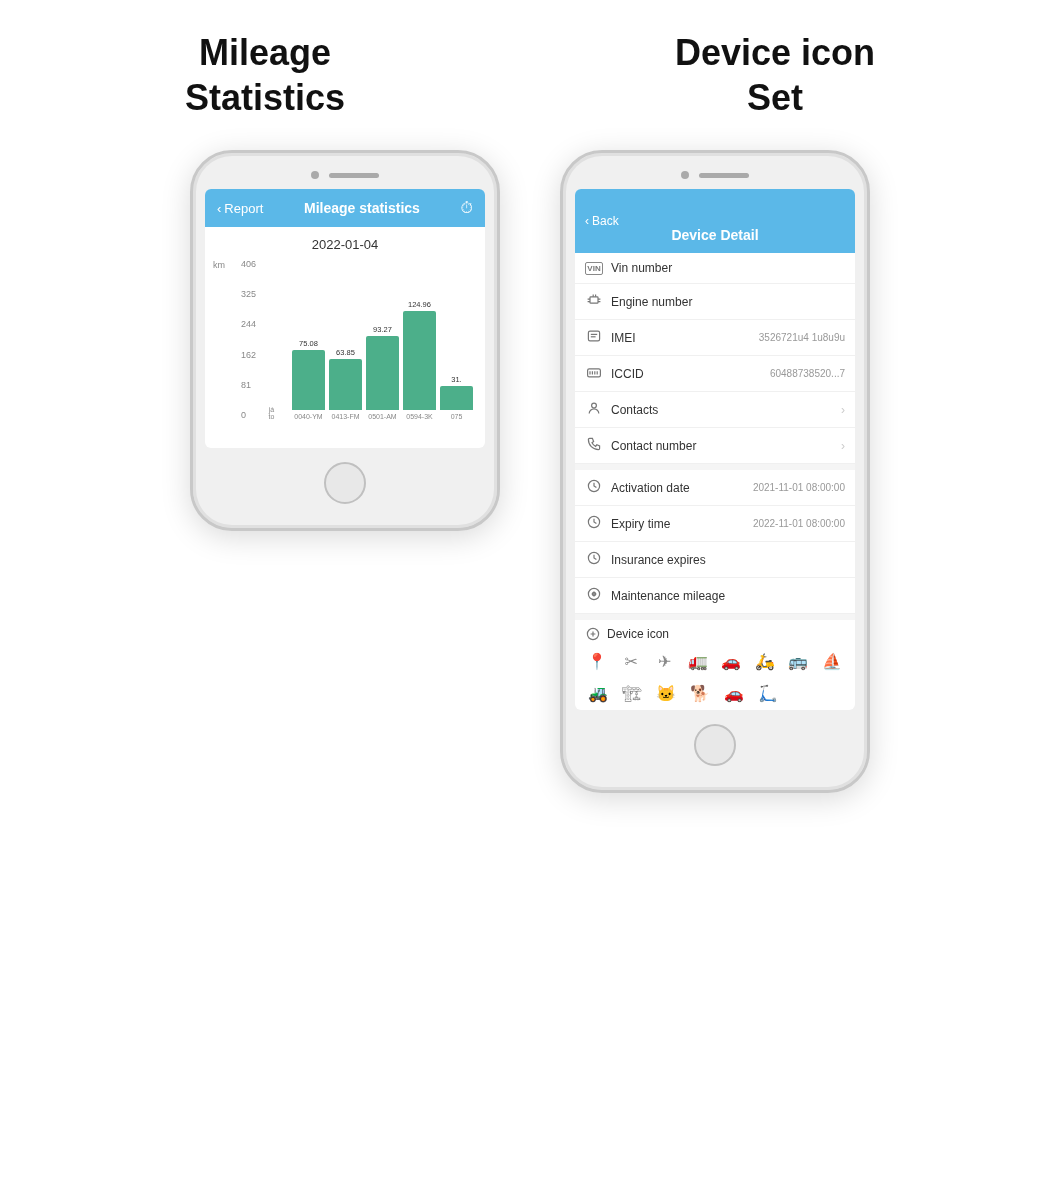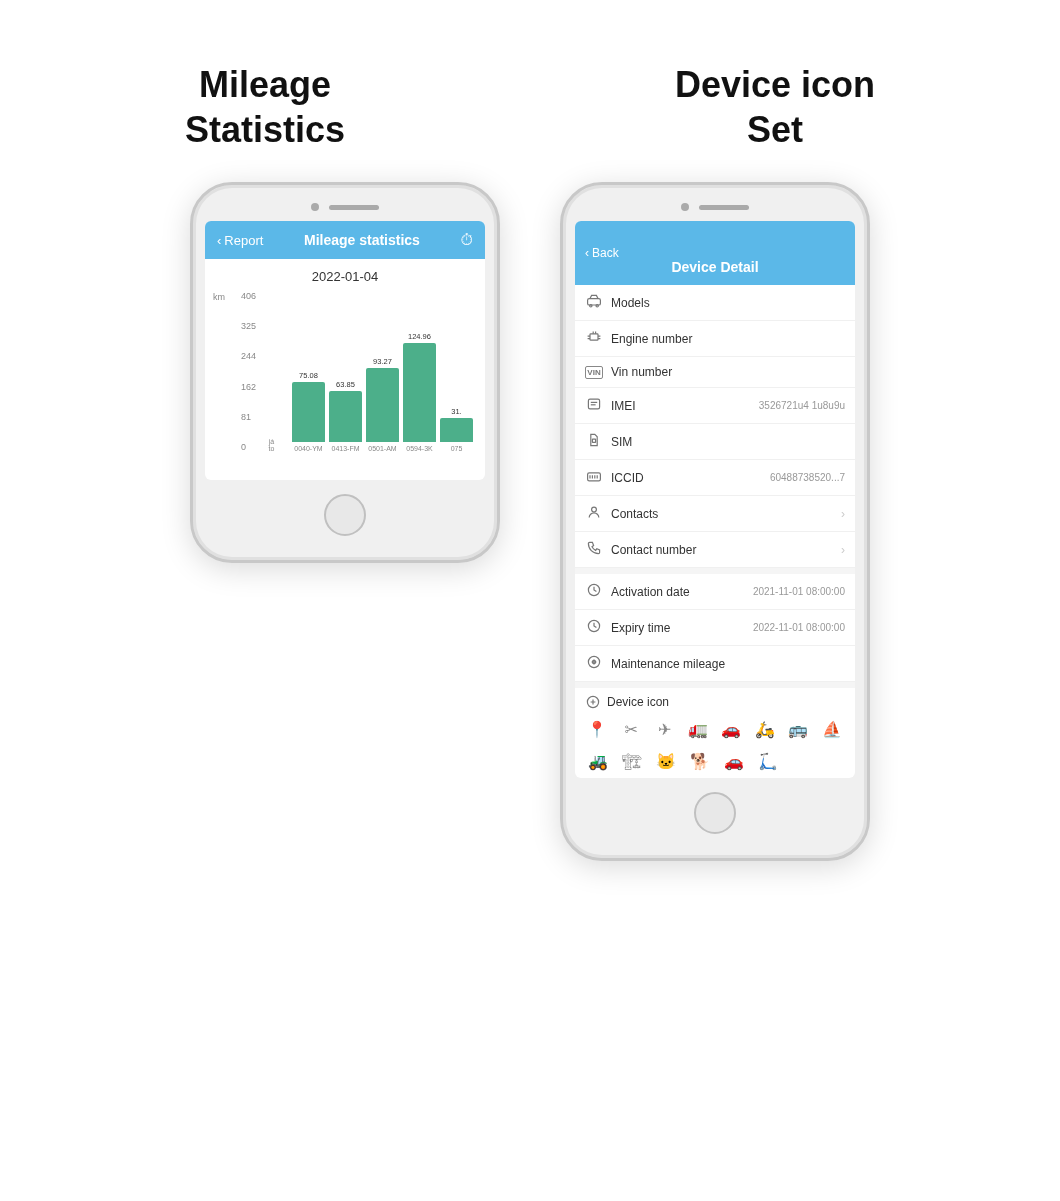--- a/index.html
+++ b/index.html
@@ -20,21 +20,20 @@
       justify-content: space-around;
       margin-bottom: 30px;
     }
 
     .section-title {
       font-size: 36px;
       font-weight: 700;
       text-align: center;
       color: #111;
       line-height: 1.25;
-      margin-top: 32px;
     }
 
     .phones-row {
       display: flex;
       gap: 60px;
       justify-content: center;
       align-items: flex-start;
     }
 
     
@@ -407,68 +406,48 @@
       <div class="detail-nav">
         <div class="back-btn">
           <span>‹</span>
           <span>Back</span>
         </div>
         <div class="detail-title">Device Detail</div>
       </div>
 
       <div class="detail-list">
 
-        <div class="detail-row">
-          <span class="row-icon">
-            <svg class="icon-svg" viewBox="0 0 20 20" fill="none" stroke="#777" stroke-width="1.5">
-              <rect x="2" y="7" width="16" height="8" rx="2"></rect>
-              <path d="M5 7l2-4h6l2 4"></path>
-              <circle cx="6" cy="16" r="1.5"></circle>
-              <circle cx="14" cy="16" r="1.5"></circle>
-            </svg>
-          </span>
-          <span class="row-label">Models</span>
+
+        <div class="detail-row">
+          <span class="row-icon" style="font-size:8px;font-weight:bold;border:1px solid #888;border-radius:2px;padding:1px;color:#777;">VIN</span>
+          <span class="row-label">Vin number</span>
         </div>
 
         <div class="detail-row">
           <span class="row-icon">
             <svg class="icon-svg" viewBox="0 0 20 20" fill="none" stroke="#777" stroke-width="1.5">
               <rect x="5" y="6" width="10" height="8" rx="1"></rect>
               <path d="M5 9H2M5 12H2M15 9h3M15 12h3M9 6V3M12 6V3"></path>
             </svg>
           </span>
           <span class="row-label">Engine number</span>
-        </div>
-
-        <div class="detail-row">
-          <span class="row-icon" style="font-size:8px;font-weight:bold;border:1px solid #888;border-radius:2px;padding:1px;color:#777;">VIN</span>
-          <span class="row-label">Vin number</span>
         </div>
 
         <div class="detail-row">
           <span class="row-icon">
             <svg class="icon-svg" viewBox="0 0 20 20" fill="none" stroke="#777" stroke-width="1.5">
               <rect x="3" y="4" width="14" height="12" rx="2"></rect>
               <line x1="6" y1="8" x2="14" y2="8"></line>
               <line x1="6" y1="11" x2="12" y2="11"></line>
             </svg>
           </span>
           <span class="row-label">IMEI</span>
           <span class="row-value">3526721u4 1u8u9u</span>
         </div>
 
-        <div class="detail-row">
-          <span class="row-icon">
-            <svg class="icon-svg" viewBox="0 0 20 20" fill="none" stroke="#777" stroke-width="1.5">
-              <path d="M6 3h5l3 3v11H6V3z"></path>
-              <rect x="8" y="9" width="4" height="4" rx="0.5"></rect>
-            </svg>
-          </span>
-          <span class="row-label">SIM</span>
-        </div>
 
         <div class="detail-row">
           <span class="row-icon">
             <svg class="icon-svg" viewBox="0 0 20 20" fill="none" stroke="#777" stroke-width="1.5">
               <rect x="2" y="6" width="16" height="10" rx="2"></rect>
               <line x1="5" y1="9" x2="5" y2="13"></line>
               <line x1="8" y1="9" x2="8" y2="13"></line>
               <line x1="11" y1="9" x2="11" y2="13"></line>
               <line x1="14" y1="9" x2="14" y2="13"></line>
             </svg>
@@ -515,20 +494,29 @@
           <span class="row-icon">
             <svg class="icon-svg" viewBox="0 0 20 20" fill="none" stroke="#777" stroke-width="1.5">
               <circle cx="10" cy="10" r="7"></circle>
               <path d="M10 6v4l3 2"></path>
             </svg>
           </span>
           <span class="row-label">Expiry time</span>
           <span class="row-value">2022-11-01 08:00:00</span>
         </div>
 
+        <div class="detail-row">
+          <span class="row-icon">
+            <svg class="icon-svg" viewBox="0 0 20 20" fill="none" stroke="#777" stroke-width="1.5">
+              <circle cx="10" cy="10" r="7"></circle>
+              <path d="M10 6v4l3 2"></path>
+            </svg>
+          </span>
+          <span class="row-label">Insurance expires</span>
+        </div>
 
         <div class="detail-row">
           <span class="row-icon">
             <svg class="icon-svg" viewBox="0 0 20 20" fill="none" stroke="#777" stroke-width="1.5">
               <circle cx="10" cy="10" r="7"></circle>
               <path d="M7 10h6M10 7v6"></path>
               <circle cx="10" cy="10" r="2"></circle>
             </svg>
           </span>
           <span class="row-label">Maintenance mileage</span>

